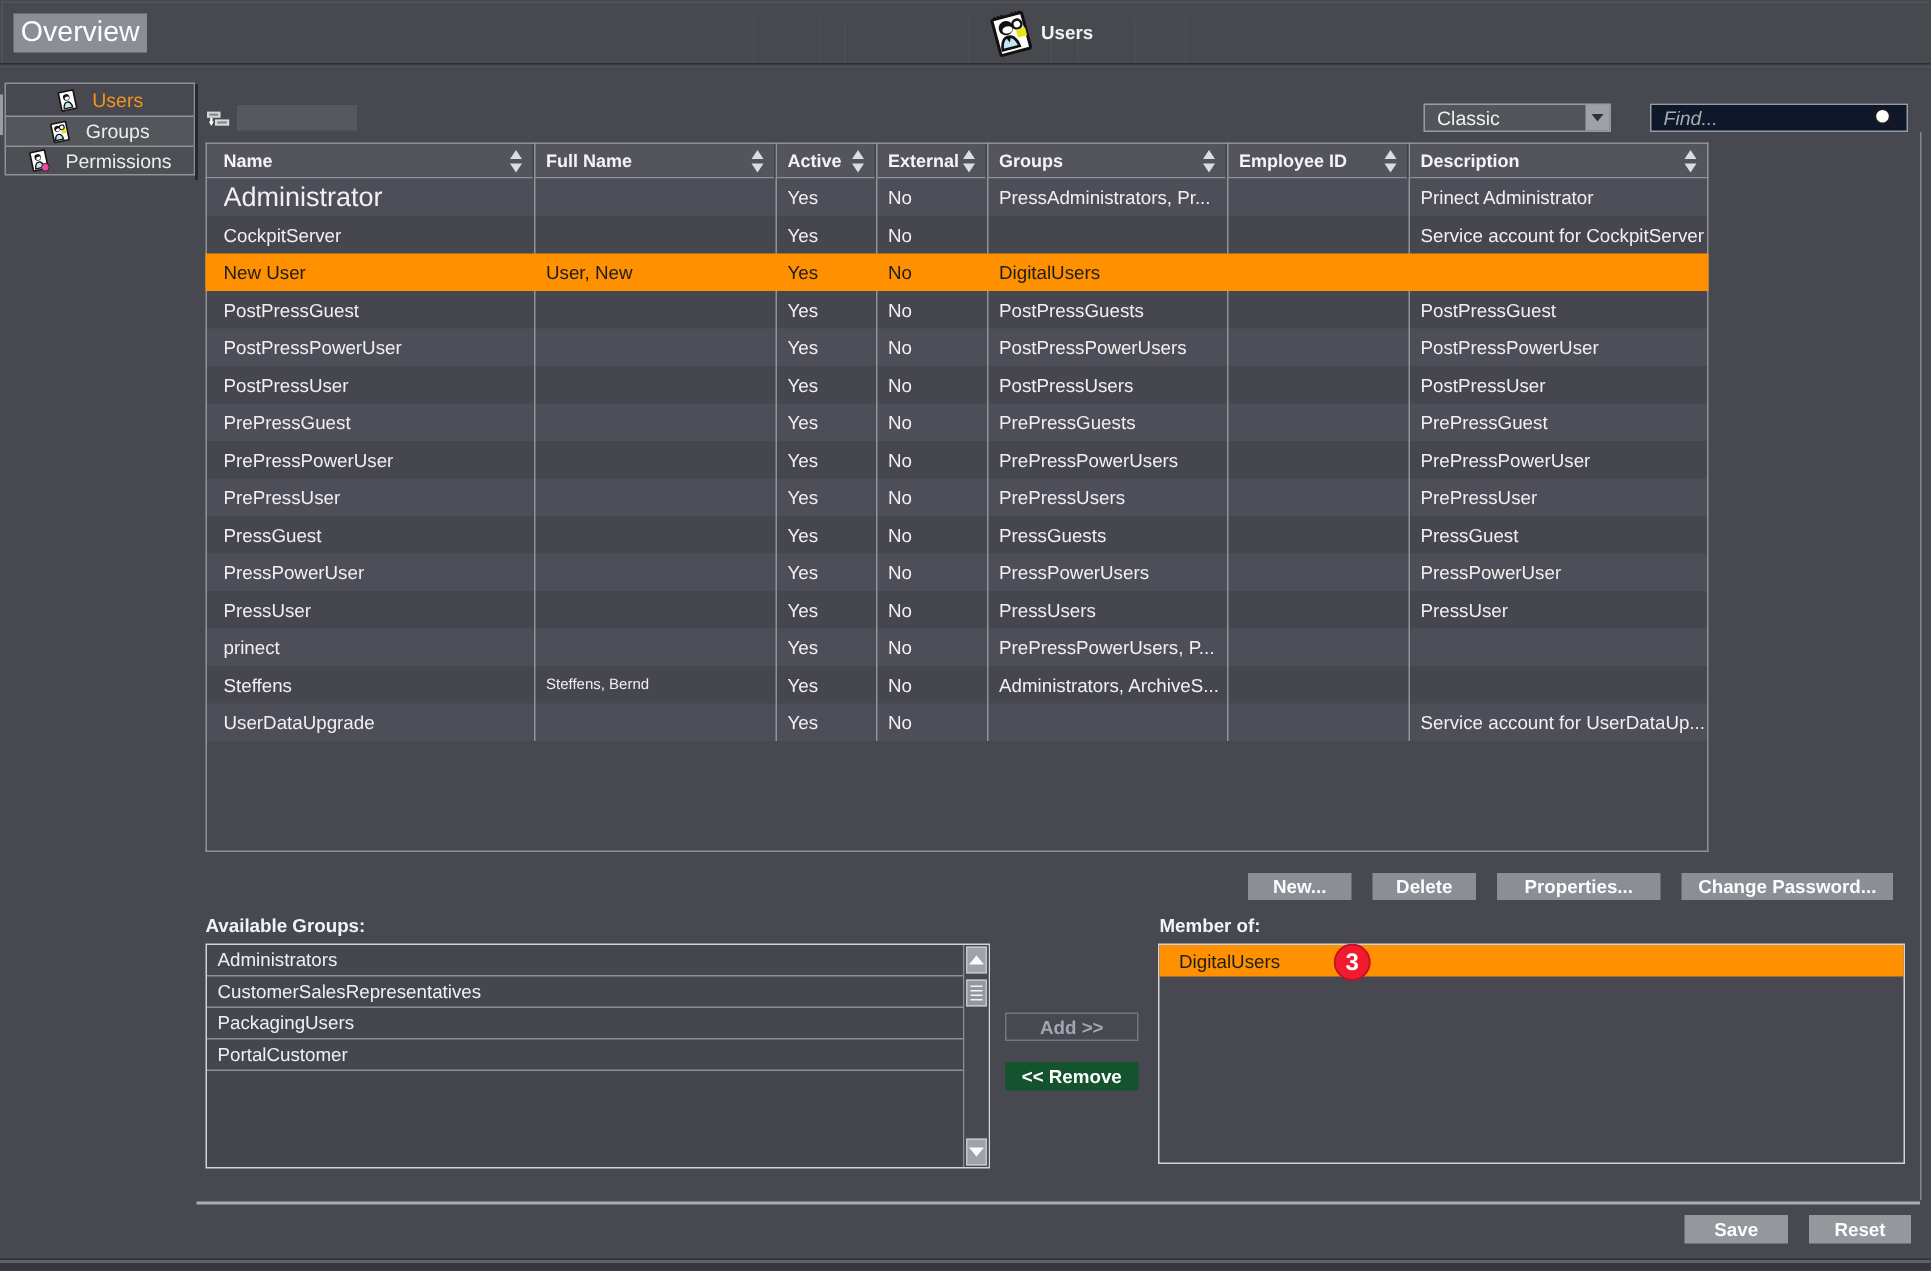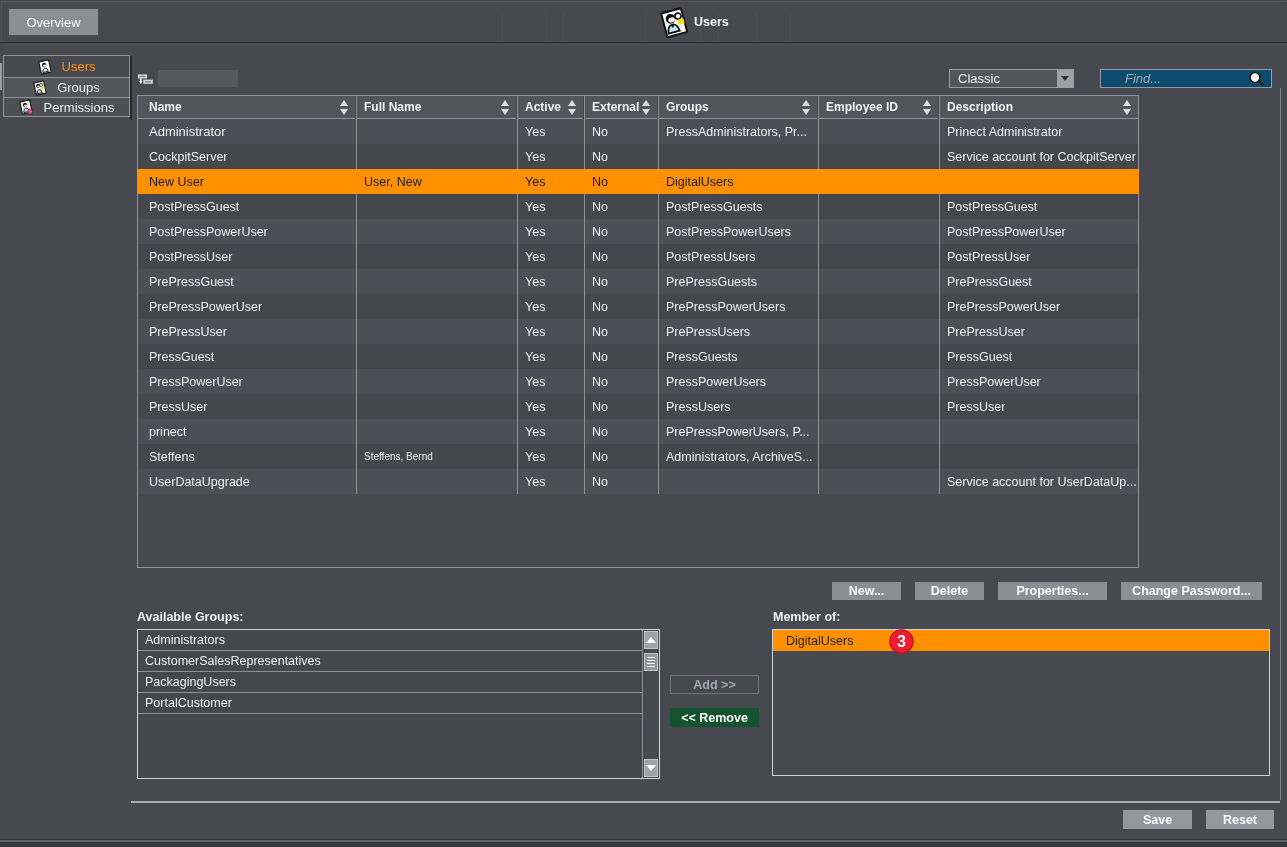--- a/index.html
+++ b/index.html
@@ -19,21 +19,21 @@
 
 <div class="abs" style="left:502px;top:12px;width:1px;height:30px;background:#4c4e54;"></div>
 <div class="abs" style="left:546px;top:12px;width:1px;height:30px;background:#4c4e54;"></div>
 <div class="abs" style="left:563px;top:12px;width:1px;height:30px;background:#4c4e54;"></div>
 <div class="abs" style="left:645px;top:12px;width:1px;height:30px;background:#4c4e54;"></div>
 <div class="abs" style="left:700px;top:12px;width:1px;height:30px;background:#4c4e54;"></div>
 <div class="abs" style="left:718px;top:12px;width:1px;height:30px;background:#4c4e54;"></div>
 <div class="abs" style="left:756px;top:12px;width:1px;height:30px;background:#4c4e54;"></div>
 <div class="abs" style="left:790px;top:12px;width:1px;height:30px;background:#4c4e54;"></div>
 
-<div class="abs" style="left:9px;top:9px;width:89px;height:26px;background:#8b8e94;color:#fdfdfe;font-size:13px;display:flex;align-items:center;justify-content:center;">Overview</div>
+<div class="abs" style="left:9px;top:9px;width:89px;height:26px;background:#8b8e94;color:#fdfdfe;font-size:19px;display:flex;align-items:center;justify-content:center;">Overview</div>
 
 <svg class="abs" style="left:657px;top:7px;" width="34" height="32" viewBox="0 0 34 32">
   <g transform="rotate(-15 17 16)">
     <rect x="7" y="3.5" width="20.5" height="24.5" rx="1" fill="#fdfdfd" stroke="#111111" stroke-width="2"></rect>
     <path d="M9.2 4 v-2.2 M11.6 4 v-2.2 M14 4 v-2.2 M21 4 v-2.2 M23.4 4 v-2.2 M25.8 4 v-2.2" stroke="#111111" stroke-width="1.3"></path>
     <circle cx="22.6" cy="10.3" r="3" fill="#fdfdfd" stroke="#111111" stroke-width="1.6"></circle>
     <rect x="21" y="13.8" width="6.3" height="5.4" fill="#ede215"></rect>
     <circle cx="14.8" cy="11" r="4.8" fill="#111111"></circle>
     <ellipse cx="15.5" cy="12.4" rx="3.4" ry="2.4" fill="#fdfdfd"></ellipse>
     <path d="M9 24.8 q1-7.8 5.8-7.8 q4.8 0 5.8 7.8 z" fill="#c3e4f3" stroke="#111111" stroke-width="1.8"></path>
@@ -91,21 +91,21 @@
   <rect x="6.3" y="5.6" width="9.5" height="4.2" fill="#d7d8da"></rect>
   <rect x="7.8" y="6.9" width="6.4" height="1.5" fill="#85888c"></rect>
 </svg>
 <div class="abs" style="left:158px;top:70px;width:80px;height:17px;background:#56585e;"></div>
 
 <div class="abs" style="left:949px;top:69px;width:125px;height:19px;background:#53555b;border:1px solid #989ba0;color:#f0f1f2;font-size:13px;display:flex;align-items:center;padding-left:8px;">Classic</div>
 <div class="abs" style="left:1057px;top:70px;width:16px;height:17px;background:#9ea1a6;display:flex;align-items:center;justify-content:center;">
   <div style="width:0;height:0;border-left:4px solid transparent;border-right:4px solid transparent;border-top:5px solid #303236;"></div>
 </div>
 
-<div class="abs" style="left:1100px;top:69px;width:172px;height:19px;background:#0c4a6e;border:1px solid #989ba0;color:#a7a9ad;font-size:13px;font-style:italic;display:flex;align-items:center;padding-left:24px;">Find...</div>
+<div class="abs" style="left:1100px;top:69px;width:172px;height:19px;background:#0f172a;border:1px solid #989ba0;color:#a7a9ad;font-size:13px;font-style:italic;display:flex;align-items:center;padding-left:8px;">Find...</div>
 <svg class="abs" style="left:1248px;top:71px;" width="18" height="16" viewBox="0 0 18 16">
   <circle cx="7" cy="6.5" r="5" fill="#fdfdfd" stroke="#1a1a1a" stroke-width="1.6"></circle>
   <line x1="10.8" y1="10" x2="14.5" y2="13" stroke="#1a1a1a" stroke-width="2.4"></line>
   <path d="M13 14.5 l4 0 -1.5 -2.5 z" fill="#1a1a1a"></path>
 </svg>
 
 <div id="table">
     <div class="abs" style="left:137px;top:95px;width:1002px;height:1px;background:#8e9196;"></div>
     <div class="abs" style="left:137px;top:96px;width:1002px;height:22px;background:#53545c;"></div>
     <div class="abs" style="left:149px;top:96px;height:22px;display:flex;align-items:center;color:#f4f4f5;font-weight:bold;font-size:12px;white-space:nowrap;">Name</div>
@@ -124,21 +124,21 @@
     <div class="abs" style="left:802px;top:100px;width:0;height:0;border-left:4.5px solid transparent;border-right:4.5px solid transparent;border-bottom:6px solid #dcdde0;"></div>
     <div class="abs" style="left:802px;top:109px;width:0;height:0;border-left:4.5px solid transparent;border-right:4.5px solid transparent;border-top:6px solid #dcdde0;"></div>
     <div class="abs" style="left:826px;top:96px;height:22px;display:flex;align-items:center;color:#f4f4f5;font-weight:bold;font-size:12px;white-space:nowrap;">Employee ID</div>
     <div class="abs" style="left:923px;top:100px;width:0;height:0;border-left:4.5px solid transparent;border-right:4.5px solid transparent;border-bottom:6px solid #dcdde0;"></div>
     <div class="abs" style="left:923px;top:109px;width:0;height:0;border-left:4.5px solid transparent;border-right:4.5px solid transparent;border-top:6px solid #dcdde0;"></div>
     <div class="abs" style="left:947px;top:96px;height:22px;display:flex;align-items:center;color:#f4f4f5;font-weight:bold;font-size:12px;white-space:nowrap;">Description</div>
     <div class="abs" style="left:1123px;top:100px;width:0;height:0;border-left:4.5px solid transparent;border-right:4.5px solid transparent;border-bottom:6px solid #dcdde0;"></div>
     <div class="abs" style="left:1123px;top:109px;width:0;height:0;border-left:4.5px solid transparent;border-right:4.5px solid transparent;border-top:6px solid #dcdde0;"></div>
     <div class="abs" style="left:137px;top:118px;width:1002px;height:1px;background:#8e9196;"></div>
     <div class="abs" style="left:137px;top:119px;width:1002px;height:25px;background:#4d4e57;"></div>
-    <div class="abs" style="left:149px;top:119px;width:207px;height:25px;display:flex;align-items:center;color:#f0f0f1;font-size:13px;white-space:nowrap;overflow:hidden;">Administrator</div>
+    <div class="abs" style="left:149px;top:119px;width:207px;height:25px;display:flex;align-items:center;color:#f0f0f1;font-size:18px;white-space:nowrap;overflow:hidden;">Administrator</div>
     <div class="abs" style="left:525px;top:119px;width:59px;height:25px;display:flex;align-items:center;color:#f0f0f1;font-size:12.5px;white-space:nowrap;overflow:hidden;">Yes</div>
     <div class="abs" style="left:592px;top:119px;width:66px;height:25px;display:flex;align-items:center;color:#f0f0f1;font-size:12.5px;white-space:nowrap;overflow:hidden;">No</div>
     <div class="abs" style="left:666px;top:119px;width:152px;height:25px;display:flex;align-items:center;color:#f0f0f1;font-size:12.5px;white-space:nowrap;overflow:hidden;">PressAdministrators, Pr...</div>
     <div class="abs" style="left:947px;top:119px;width:192px;height:25px;display:flex;align-items:center;color:#f0f0f1;font-size:12.5px;white-space:nowrap;overflow:hidden;">Prinect Administrator</div>
     <div class="abs" style="left:137px;top:144px;width:1002px;height:25px;background:#46474e;"></div>
     <div class="abs" style="left:149px;top:144px;width:207px;height:25px;display:flex;align-items:center;color:#f0f0f1;font-size:12.5px;white-space:nowrap;overflow:hidden;">CockpitServer</div>
     <div class="abs" style="left:525px;top:144px;width:59px;height:25px;display:flex;align-items:center;color:#f0f0f1;font-size:12.5px;white-space:nowrap;overflow:hidden;">Yes</div>
     <div class="abs" style="left:592px;top:144px;width:66px;height:25px;display:flex;align-items:center;color:#f0f0f1;font-size:12.5px;white-space:nowrap;overflow:hidden;">No</div>
     <div class="abs" style="left:947px;top:144px;width:192px;height:25px;display:flex;align-items:center;color:#f0f0f1;font-size:12.5px;white-space:nowrap;overflow:hidden;">Service account for CockpitServer</div>
     <div class="abs" style="left:137px;top:169px;width:1002px;height:25px;background:#ff9100;z-index:3;"></div>

